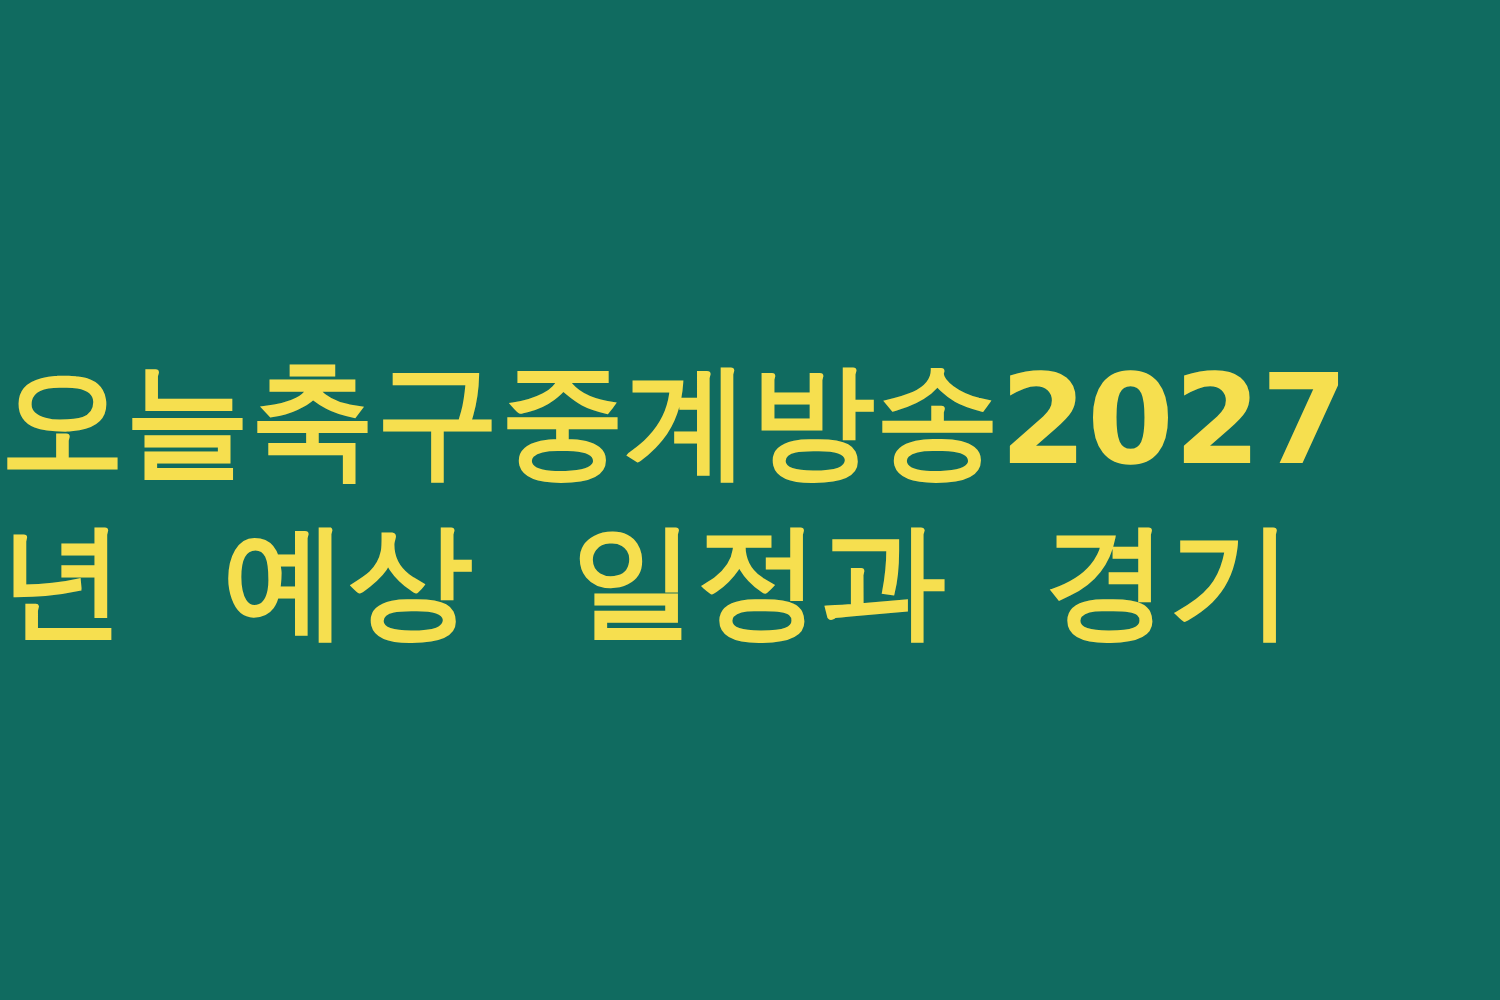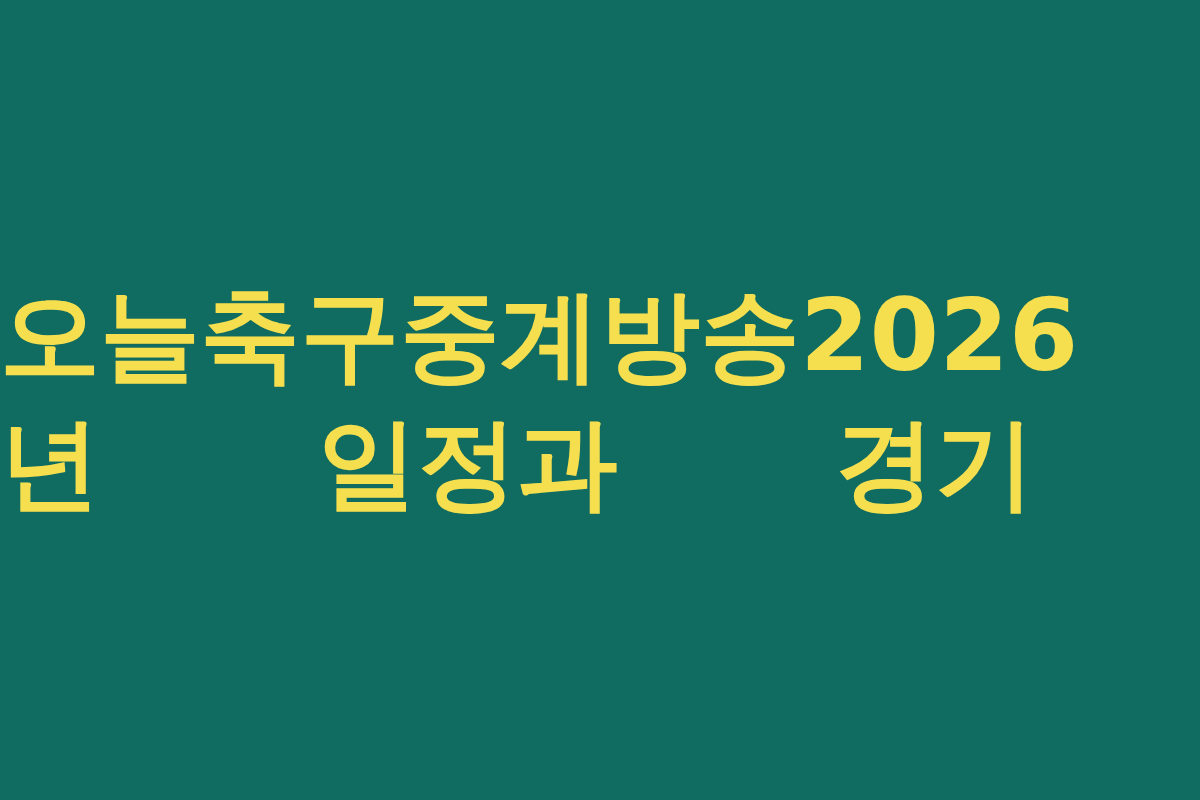--- a/index.html
+++ b/index.html
@@ -62,24 +62,25 @@
 </style>
 </head>
 <body>
 
 <div id="title-card" style="background: rgb(16, 107, 96);">
 
   <h1 id="headline" style="color: rgb(246, 223, 79);">
 
     <span class="line line-justified">
       <span class="seg">오늘축구중계방송</span>
-      <span class="seg">2026</span>
+      <span class="seg">2027</span>
     </span>
 
     <span class="line line-justified">
       <span class="seg">년</span>
+      <span class="seg">예상</span>
       <span class="seg">일정과</span>
       <span class="seg">경기</span>
     </span>
 
 
   </h1>
 </div>
 
 </body></html>

